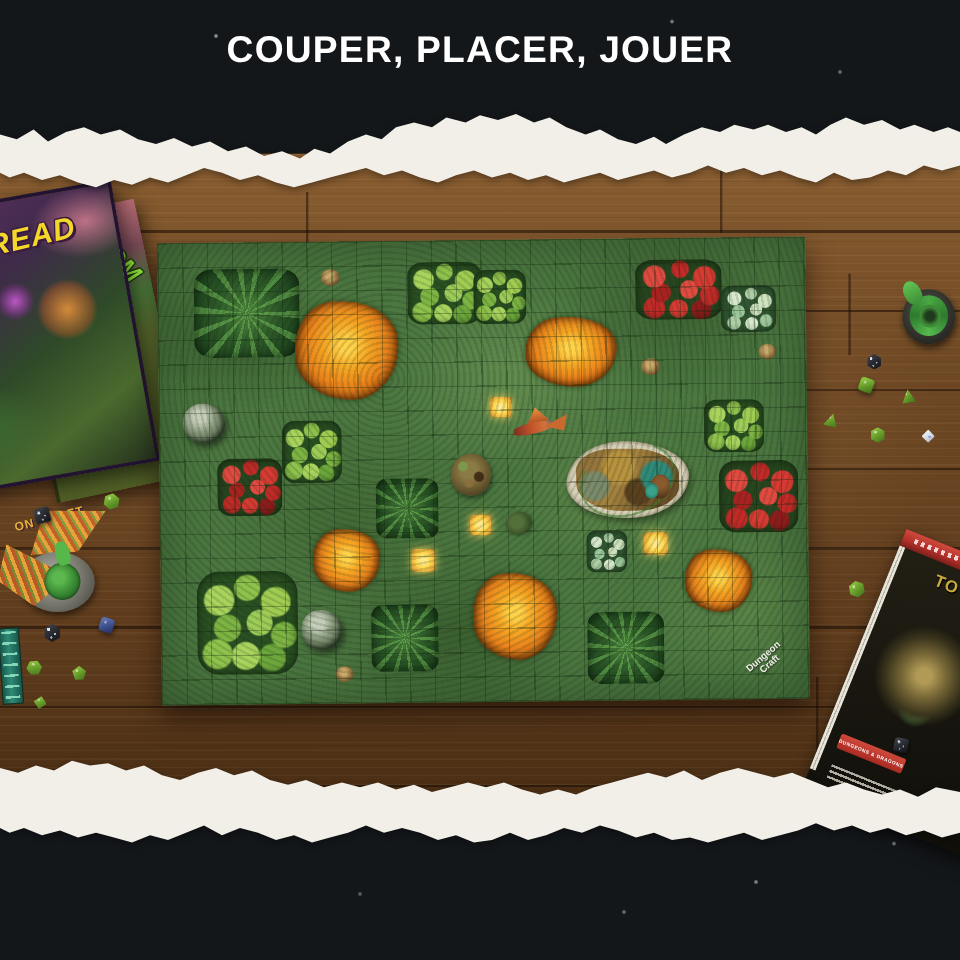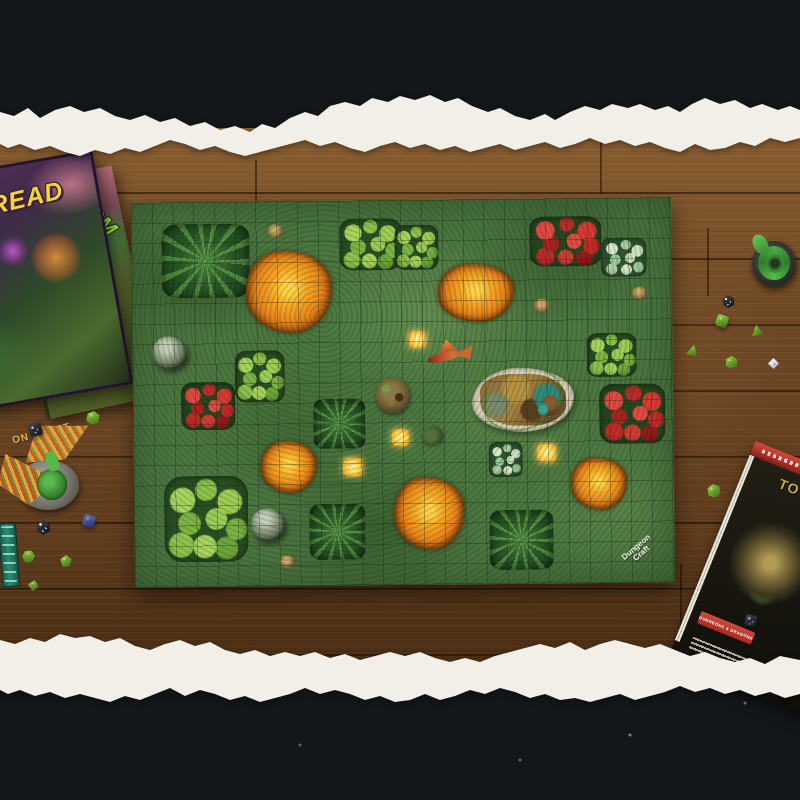--- a/index.html
+++ b/index.html
@@ -237,20 +237,23 @@
   
   .torn{position:absolute;left:0;z-index:6;filter:drop-shadow(0 2px 3px rgba(0,0,0,.4));}
   #torn-top{top:82px;}
   #torn-bottom{top:624px;}
 </style>
 </head>
 <body>
 
 <div class="canvas">
 
+  <div class="header">
+    <h1>COUPER, PLACER, JOUER</h1>
+  </div>
 
   <div class="photo">
     <div class="wood"></div>
     <div class="seam" style="left:255px;top:160px;height:68px;"></div>
     <div class="seam" style="left:600px;top:128px;height:66px;"></div>
     <div class="seam" style="left:707px;top:228px;height:68px;"></div>
     <div class="seam" style="left:150px;top:498px;height:68px;"></div>
     <div class="seam" style="left:680px;top:564px;height:68px;"></div>
 
     <div class="box box2">

